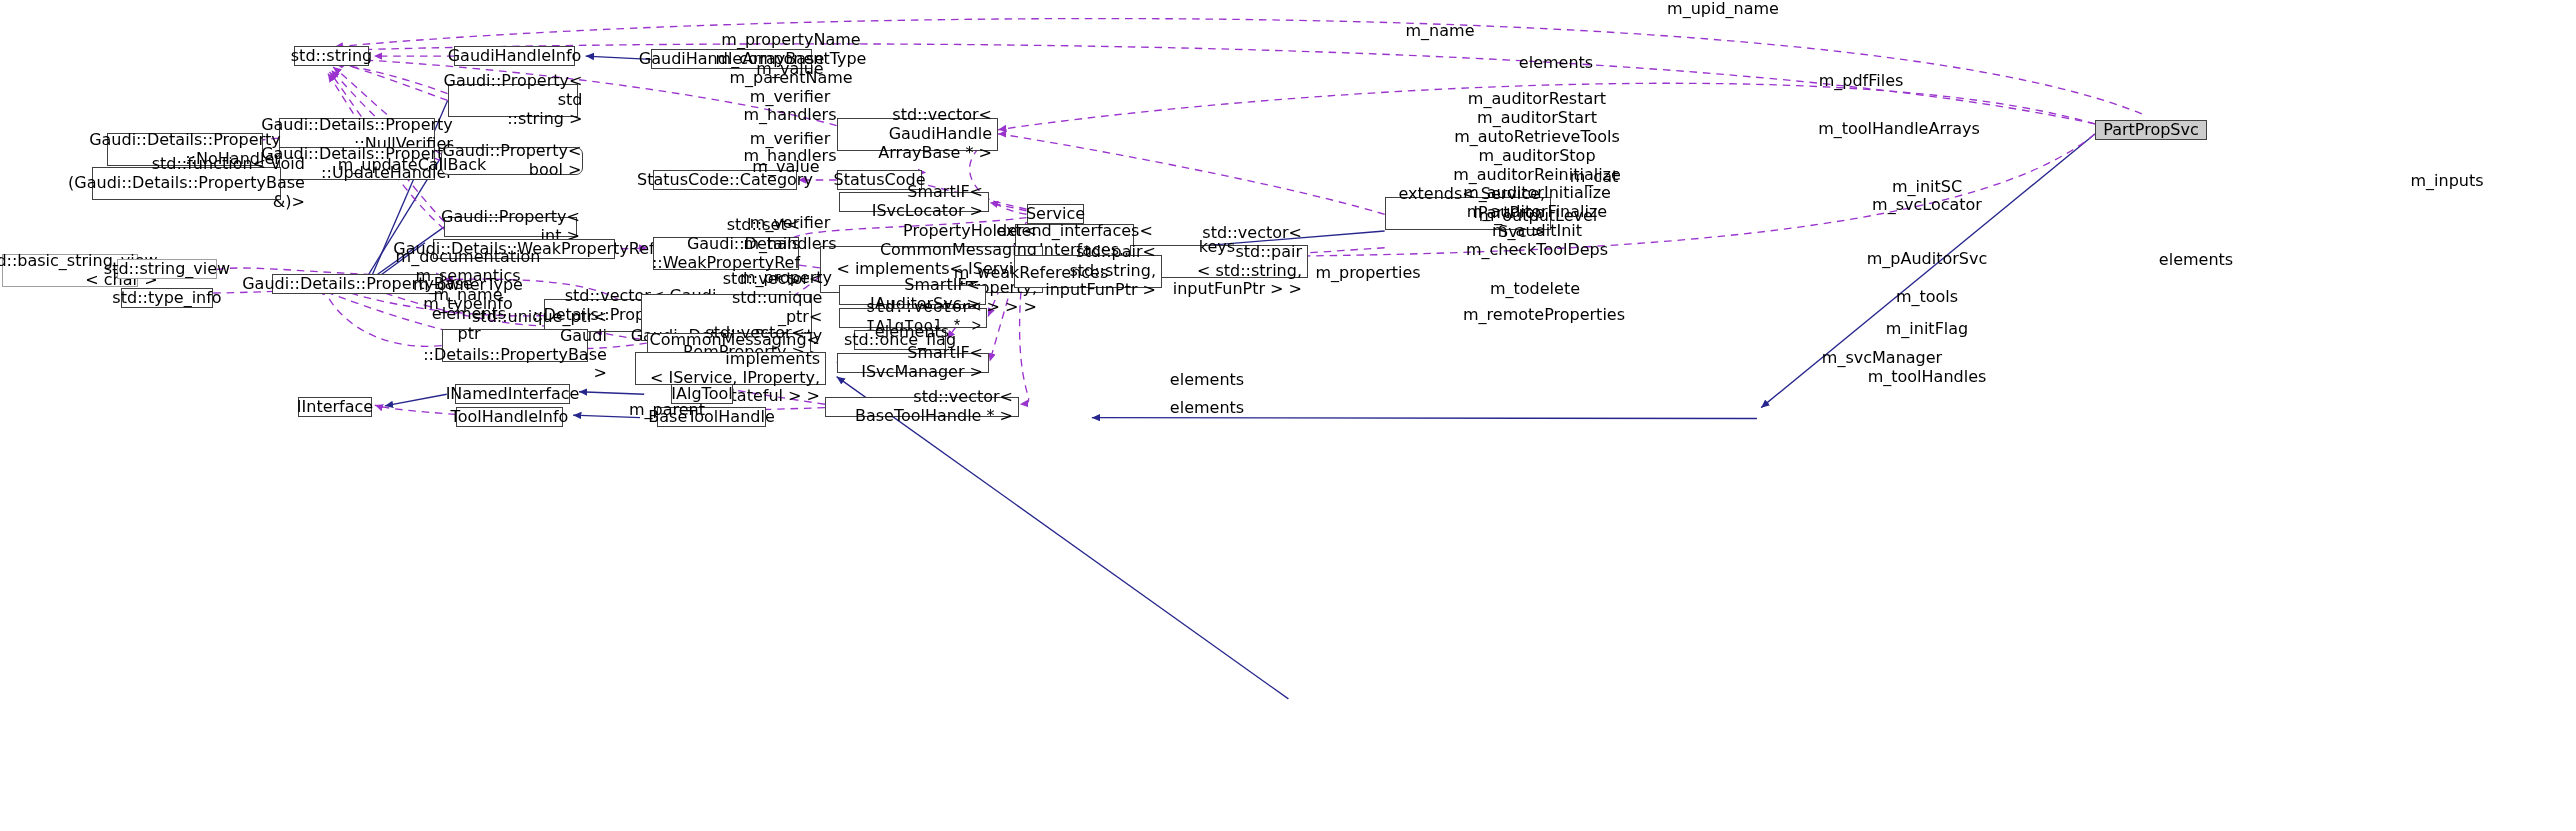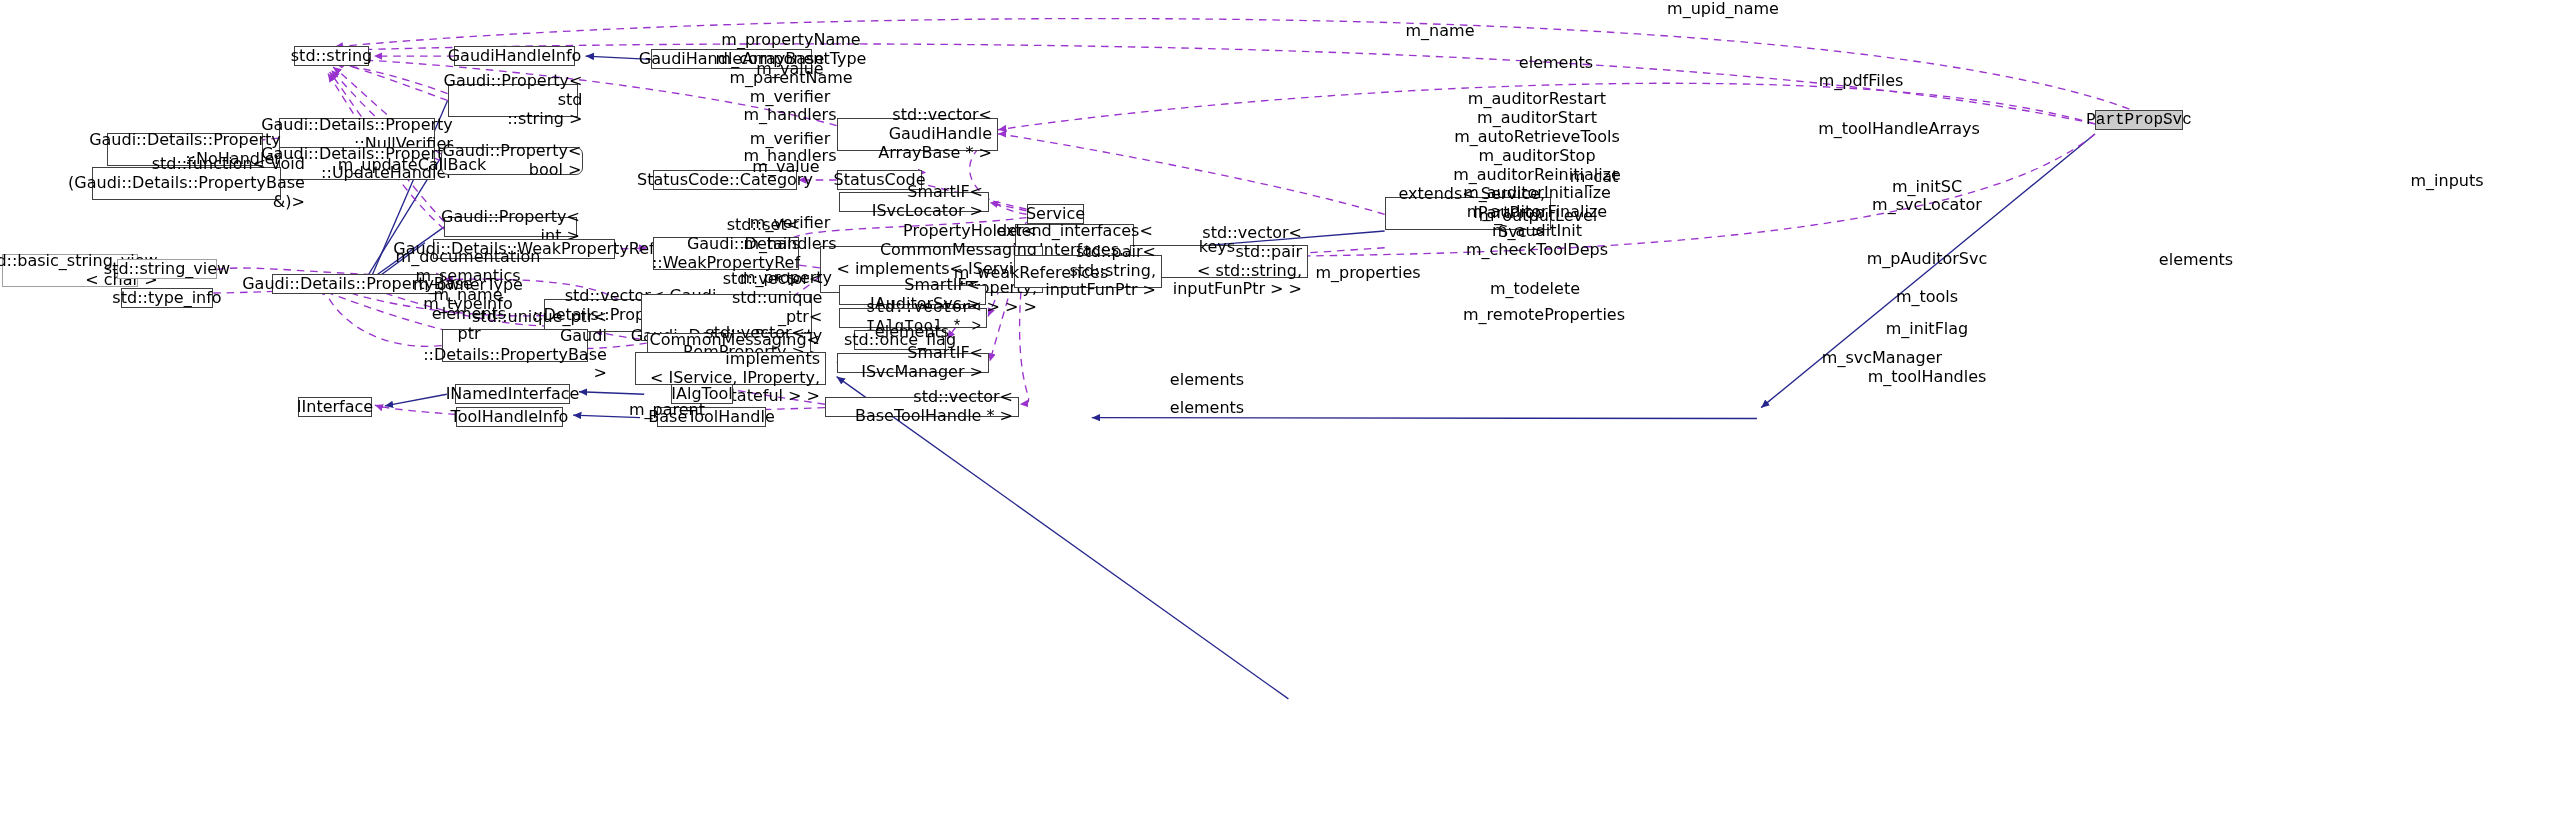--- a/index.html
+++ b/index.html
@@ -92,21 +92,21 @@
       <path d="M1003,379 L1107,379"></path>
       <path d="M1021,406 L1120,406"></path>
       <path d="M1000,433 L1110,433"></path>
     </g>
   </svg>
 
   <div id="nodes">
       <div class="node" style="left: 294px; top: 46px; width: 75px; height: 20px;">std::string</div>
       <div class="node" style="left: 454px; top: 46px; width: 121px; height: 20px;">GaudiHandleInfo</div>
       <div class="node" style="left: 651px; top: 49px; width: 161px; height: 20px;">GaudiHandleArrayBase</div>
-      <div class="node current" style="left: 2095px; top: 110px; width: 88px; height: 20px; font-family: Liberation Mono, monospace;">PartPropSvc</div>
+      <div class="node current" style="left: 2095px; top: 120px; width: 112px; height: 20px;">PartPropSvc</div>
       <div class="node" style="left: 448px; top: 84px; width: 130px; height: 33px;">Gaudi::Property&lt; std
 ::string &gt;</div>
       <div class="node" style="left: 279px; top: 118px; width: 156px; height: 33px;">Gaudi::Details::Property
 ::NullVerifier</div>
       <div class="node" style="left: 107px; top: 133px; width: 156px; height: 33px;">Gaudi::Details::Property
 ::NoHandler</div>
       <div class="node" style="left: 837px; top: 118px; width: 161px; height: 33px;">std::vector&lt; GaudiHandle
 ArrayBase * &gt;</div>
       <div class="node" style="left: 279px; top: 147px; width: 156px; height: 33px;">Gaudi::Details::Property
 ::UpdateHandler</div>

